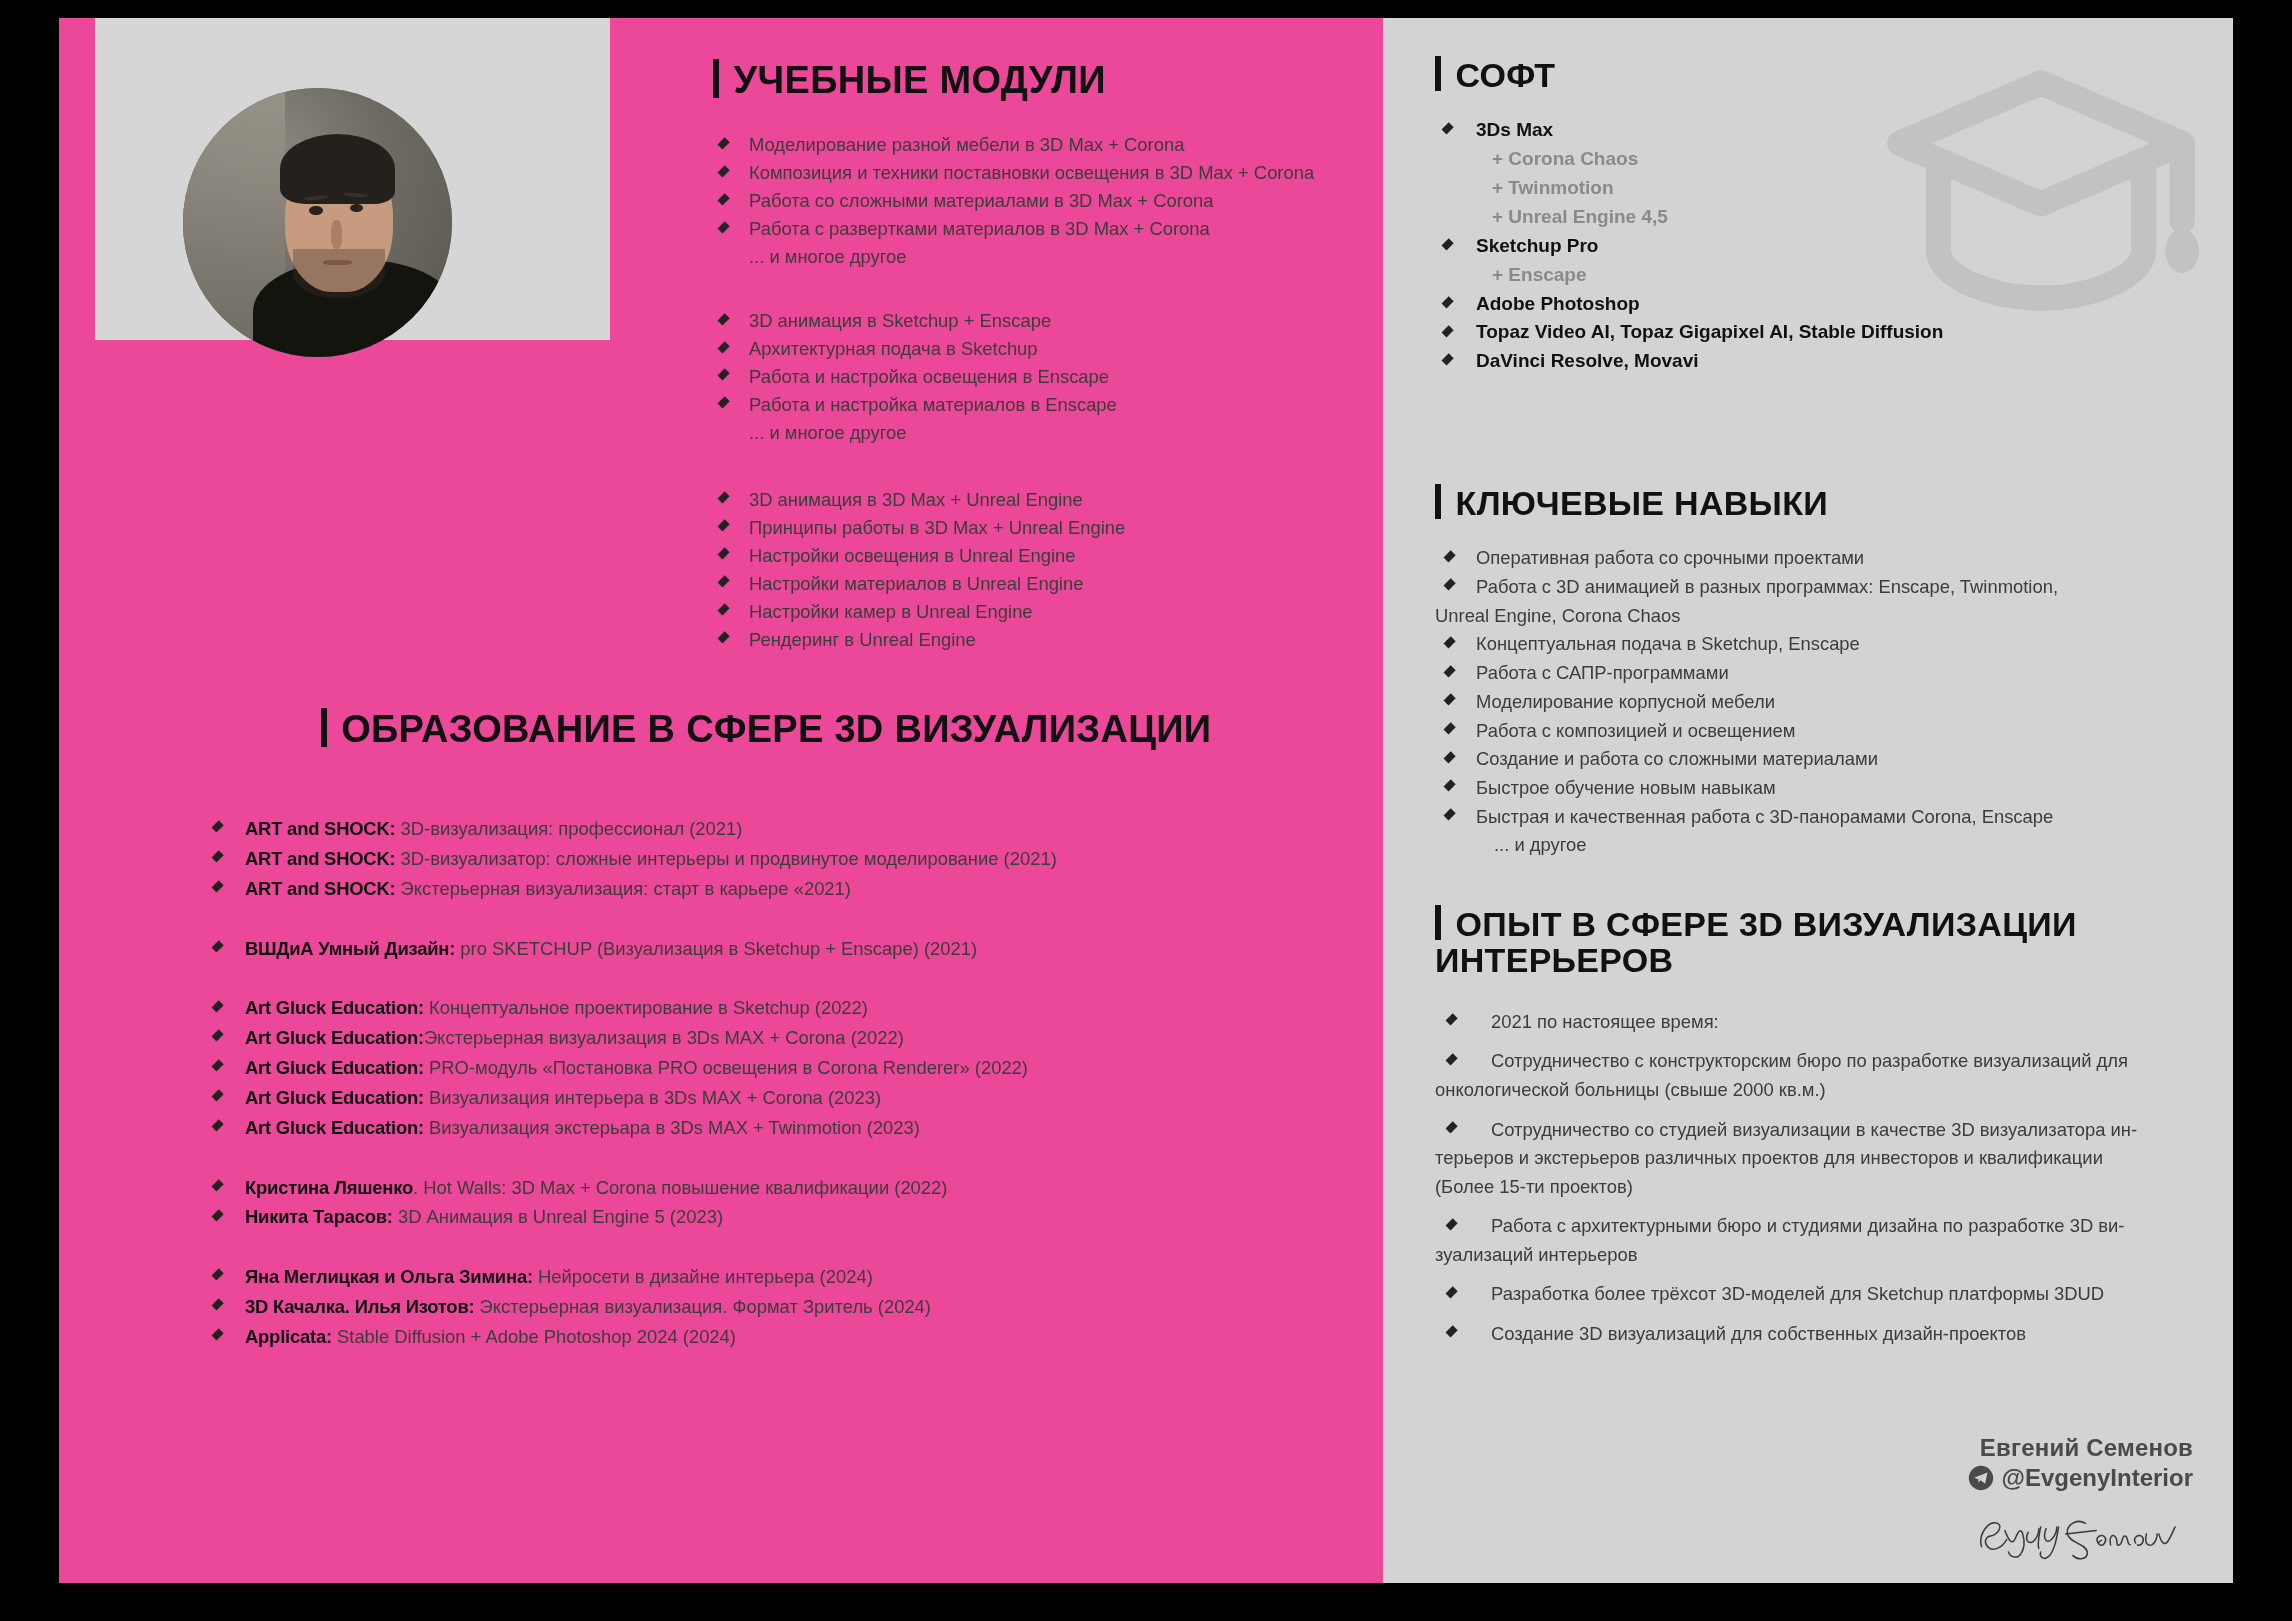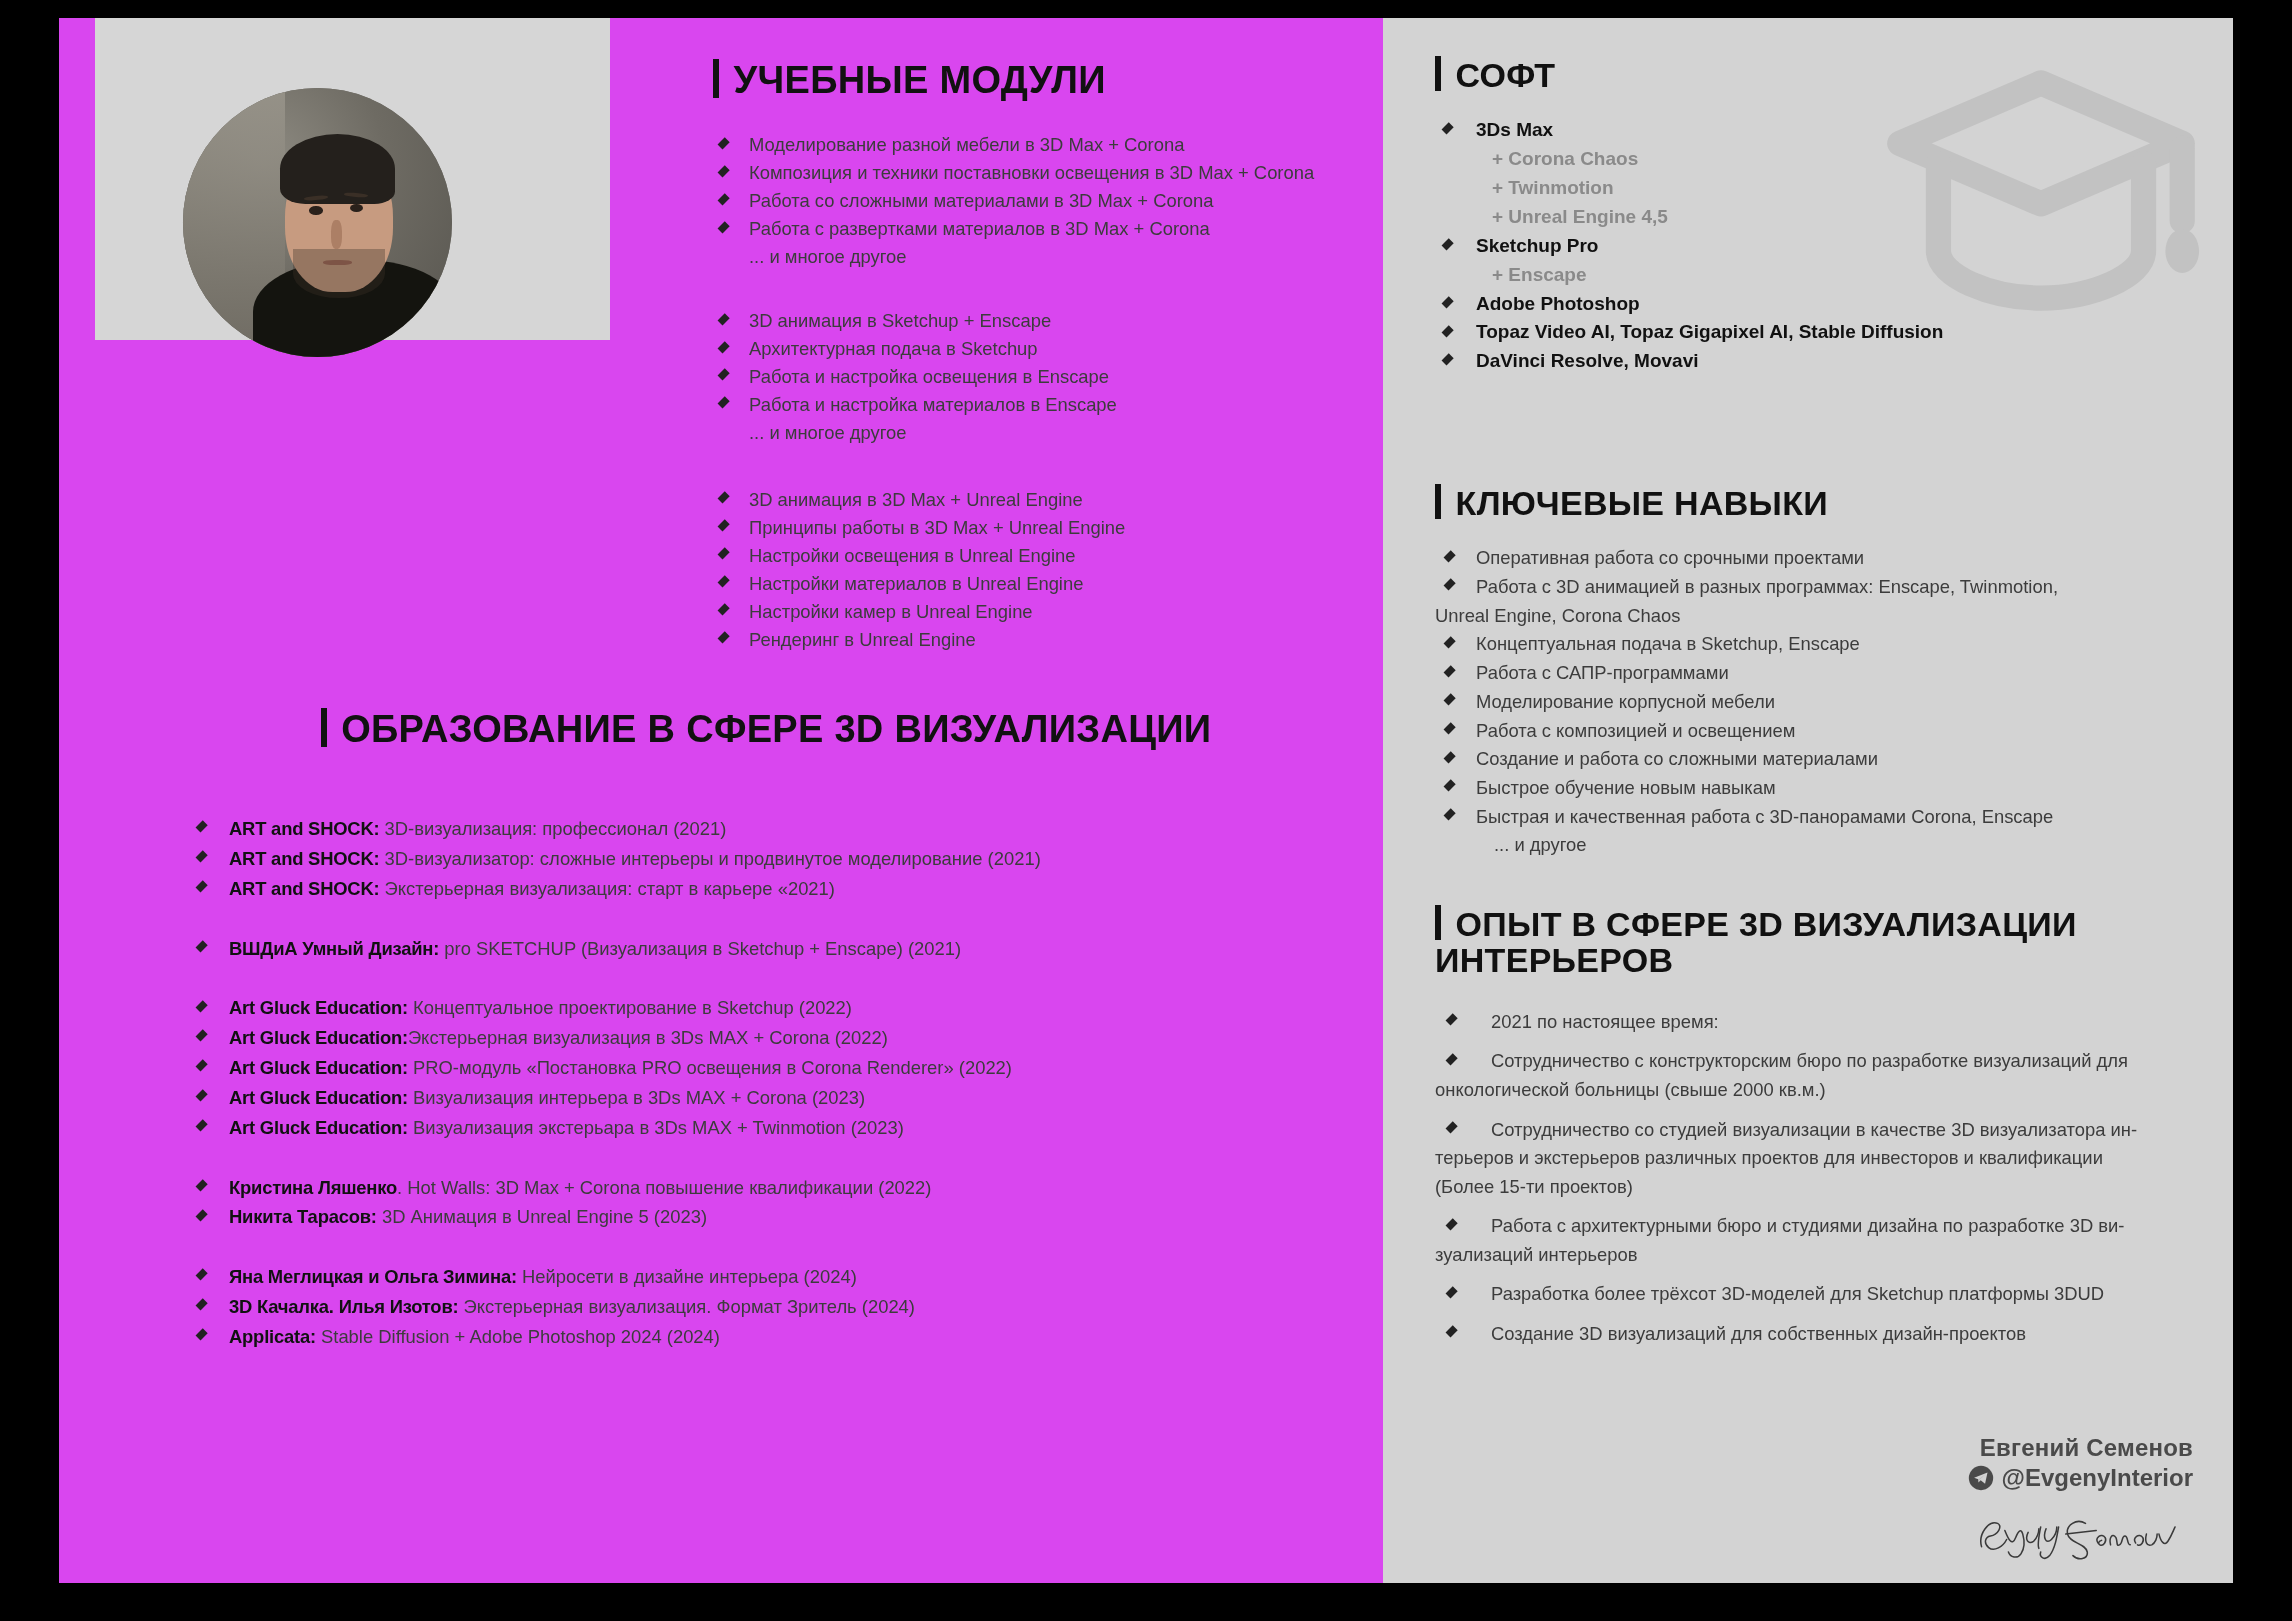--- a/index.html
+++ b/index.html
@@ -14,21 +14,21 @@
     left:59px; top:18px;
     width:2174px; height:1565px;
     background:#ffffff;
     display:flex;
     overflow:hidden;
   }
   
   .col-left{
     position:relative;
     width:1324px; height:100%;
-    background:#d946ef;
+    background:#ec4899;
     flex:0 0 1324px;
   }
   .photo-block{
     position:absolute;
     left:36px; top:0px;
     width:515px; height:322px;
     background:#d6d6d6;
   }
   .photo-circle{
     position:absolute;
@@ -110,21 +110,21 @@
 
   .edu{
     position:absolute;
     left:134px; top:690px;
     width:1146px;
   }
   .edu .sec-title{font-size:38px;text-align:center;}
   .edu-groups{margin-top:64px;}
   .edu-group{margin-bottom:30px;}
   .edu-group:last-child{margin-bottom:0;}
-  ul.edu-list{list-style:none;margin:0;padding:0;}
+  ul.edu-list{list-style:none;margin:16px;padding:0;}
   ul.edu-list li{
     position:relative;
     padding-left:36px;
     font-size:18.4px;
     line-height:1.62;
     color:#3c3c3c;
     font-weight:300;
   }
   ul.edu-list li .bullet{
     position:absolute;left:5.4px;top:.50em;

